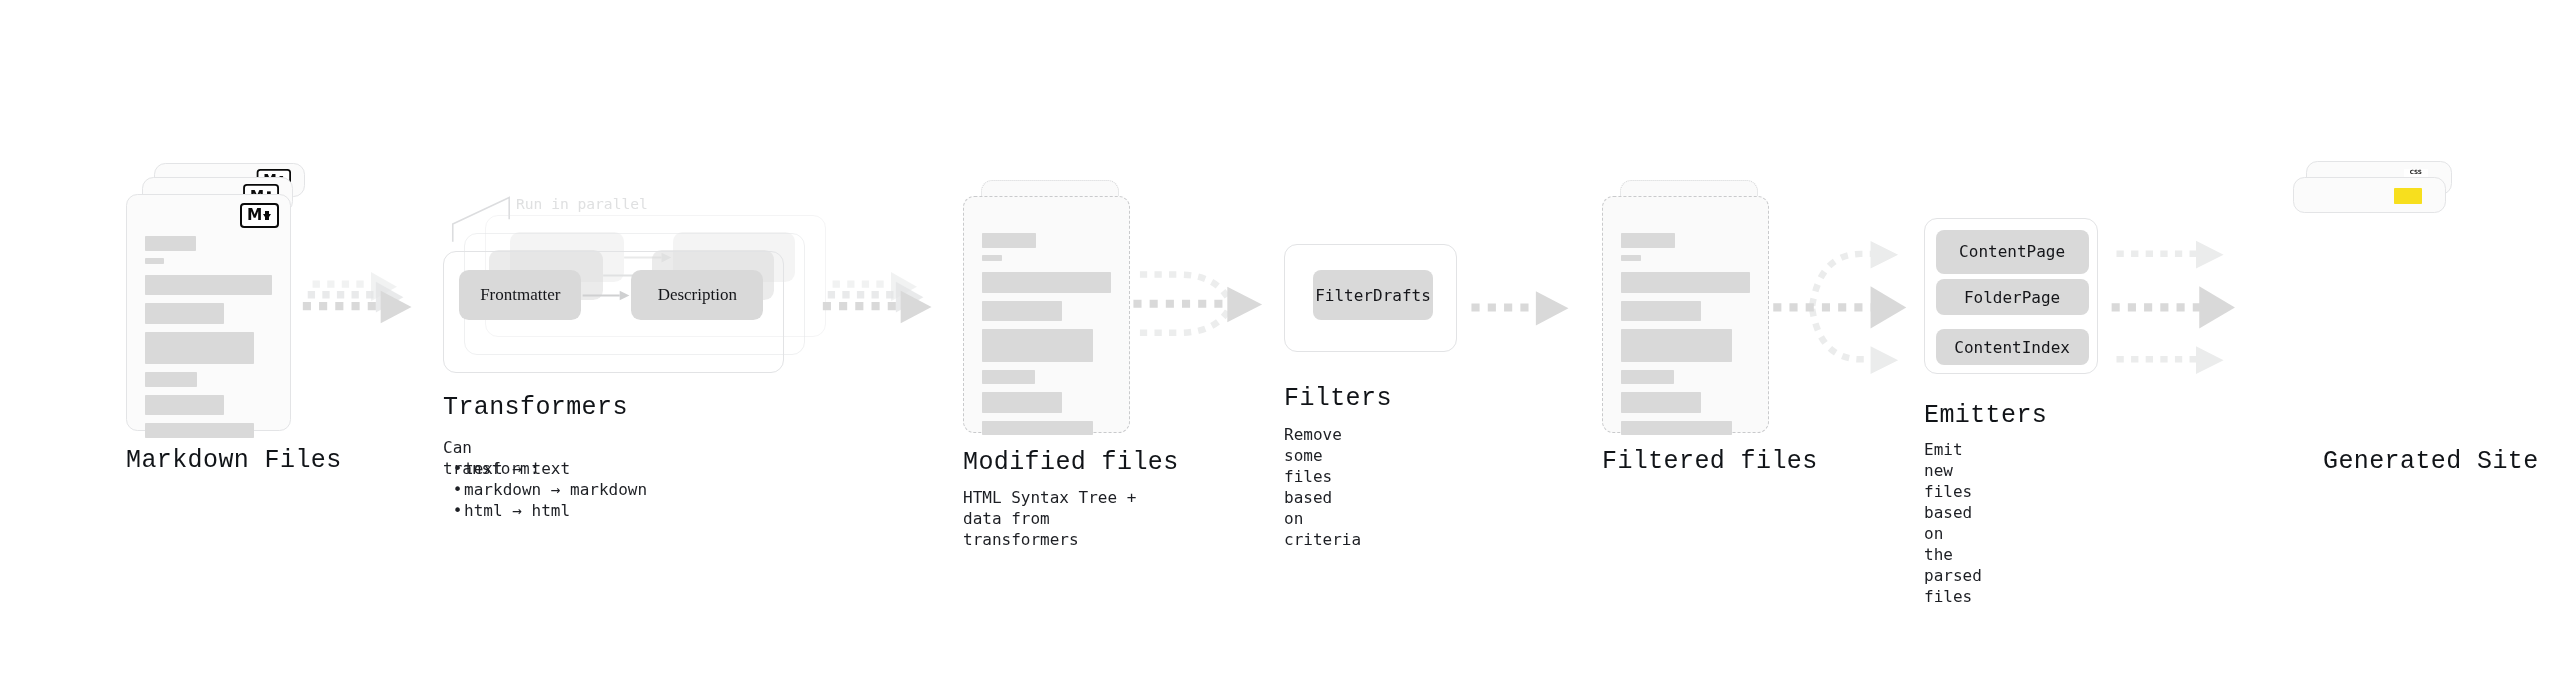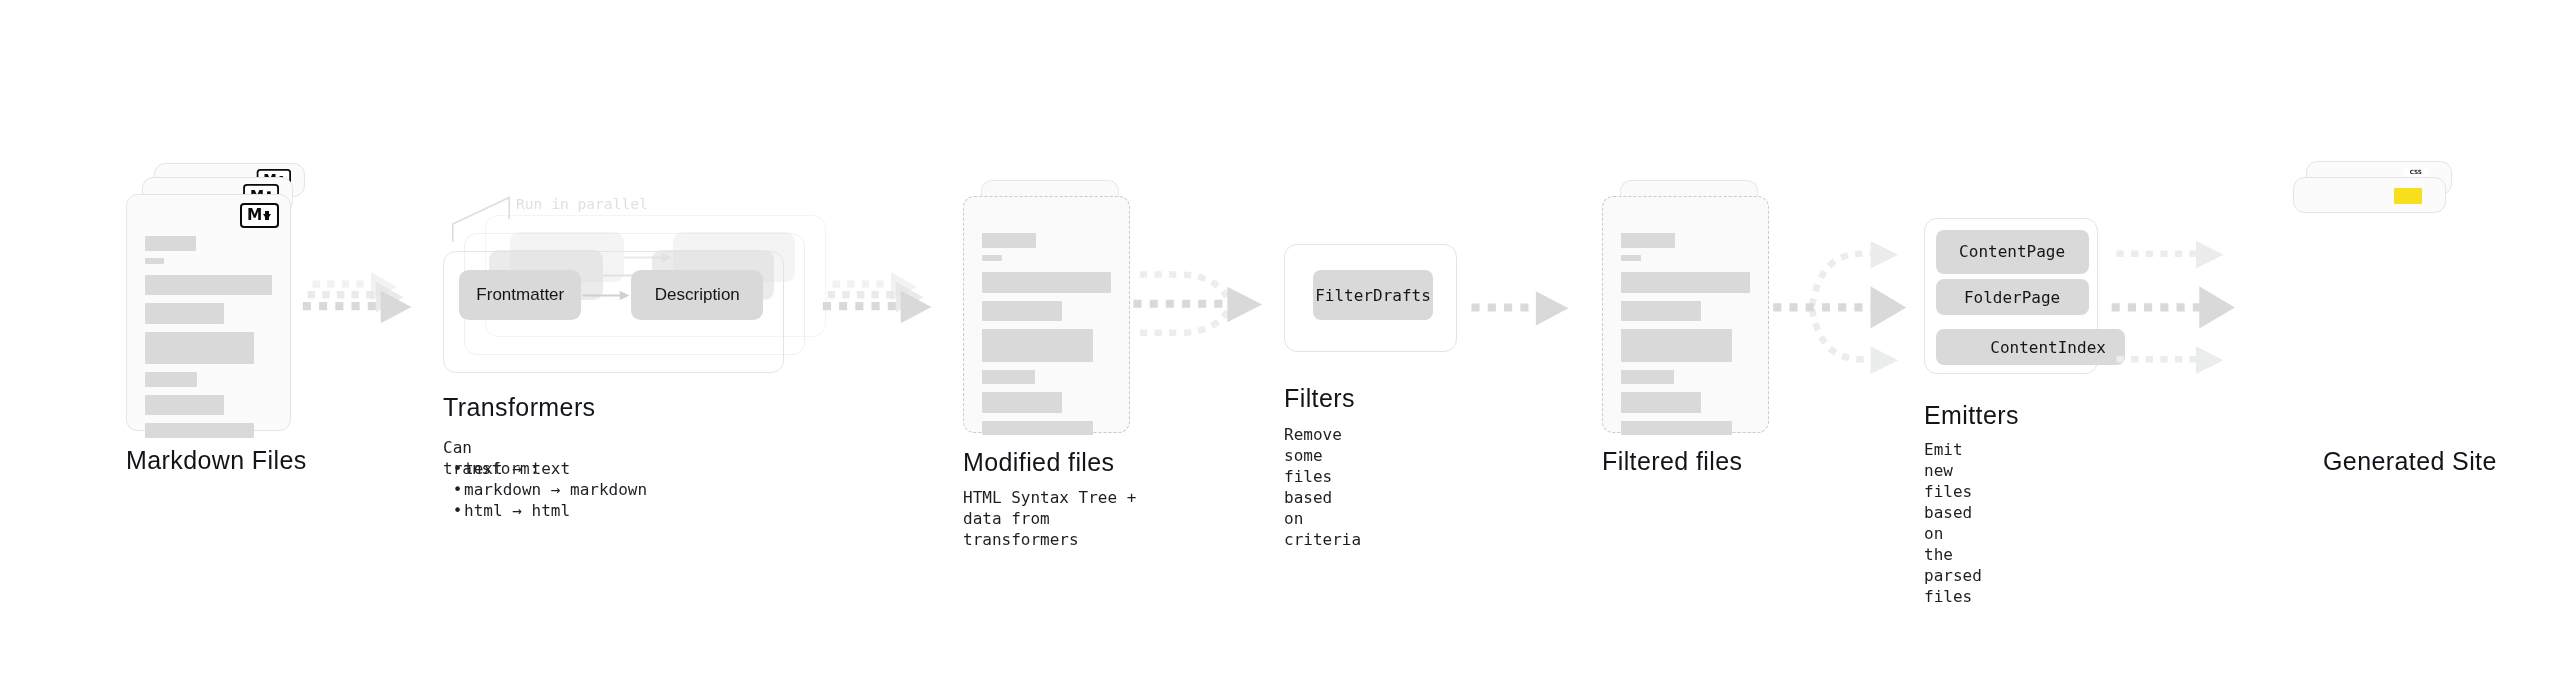--- a/index.html
+++ b/index.html
@@ -18,21 +18,21 @@
     width: 2576px;
     height: 681px;
     background: #ffffff;
     overflow: hidden;
   }
 
   
   .stage { position: absolute; }
 
   .title {
-    font-family: Liberation Sans, sans-serif;
+    font-family: Liberation Mono, monospace;
     font-size: 25px;
     font-weight: 400;
     letter-spacing: 0.4px;
     color: #111418;
     white-space: nowrap;
   }
   .caption {
     font-family: "DejaVu Sans Mono", "Liberation Mono", monospace;
     font-size: 16px;
     line-height: 21px;
@@ -204,21 +204,21 @@
     position: absolute;
     display: flex;
     align-items: center;
   }
   .tf-chip {
     background: #d9d9d9;
     border-radius: 9.8px;
     display: flex;
     align-items: center;
     justify-content: center;
-    font-family: Liberation Sans, sans-serif;
+    font-family: Liberation Serif, serif;
     font-size: 17px;
     color: #15161a;
     white-space: nowrap;
     height: 50px;
   }
   .tf-arrow { position: absolute; }
   .tf-arrow svg { display: block; }
 
   .parallel-label {
     position: absolute;
@@ -450,21 +450,21 @@
         <line x1="4" y1="88" x2="126" y2="88"></line>
       </g>
       <polygon points="124,62 168,88 124,114" fill="#d9d9d9"></polygon>
     </svg>
   </div>
 
   <div class="stage" style="left:1924px; top:218px;">
     <div class="plain-box" style="left:0px; top:0px; width:174px; height:156px;">
       <div class="chip" style="position:absolute; left:10.6px; top:10.6px; width:153px; height:44px;">ContentPage</div>
       <div class="chip" style="position:absolute; left:10.6px; top:60px; width:153px; height:36px;">FolderPage</div>
-      <div class="chip" style="position:absolute; left:10.6px; top:110px; width:153px; height:36px;padding-left:36px;">ContentIndex</div>
+      <div class="chip" style="position:absolute; left:10.6px; top:110px; width:153px; height:36px;">ContentIndex</div>
     </div>
     <div class="title" style="position:absolute; left:0px; top:183px;">Emitters</div>
     <div class="caption" style="position:absolute; left:0px; top:221px;">Emit new files based on
 the parsed files</div>
   </div>
 
   <div class="flow" style="left:2110px; top:236px;">
     <svg width="142" height="142" viewBox="0 0 175 175">
       <g stroke="#ebecec" stroke-width="8" stroke-dasharray="9 9" fill="none">
         <line x1="8" y1="22" x2="108" y2="22"></line>

